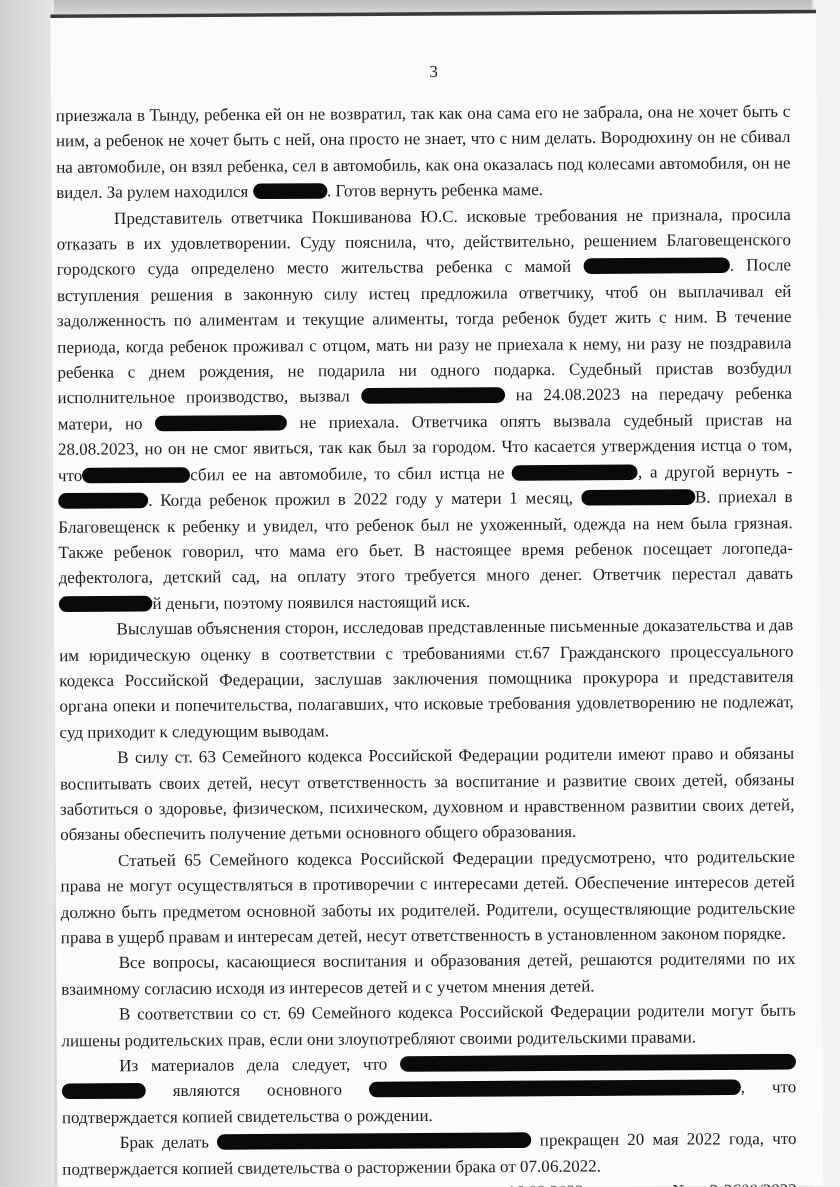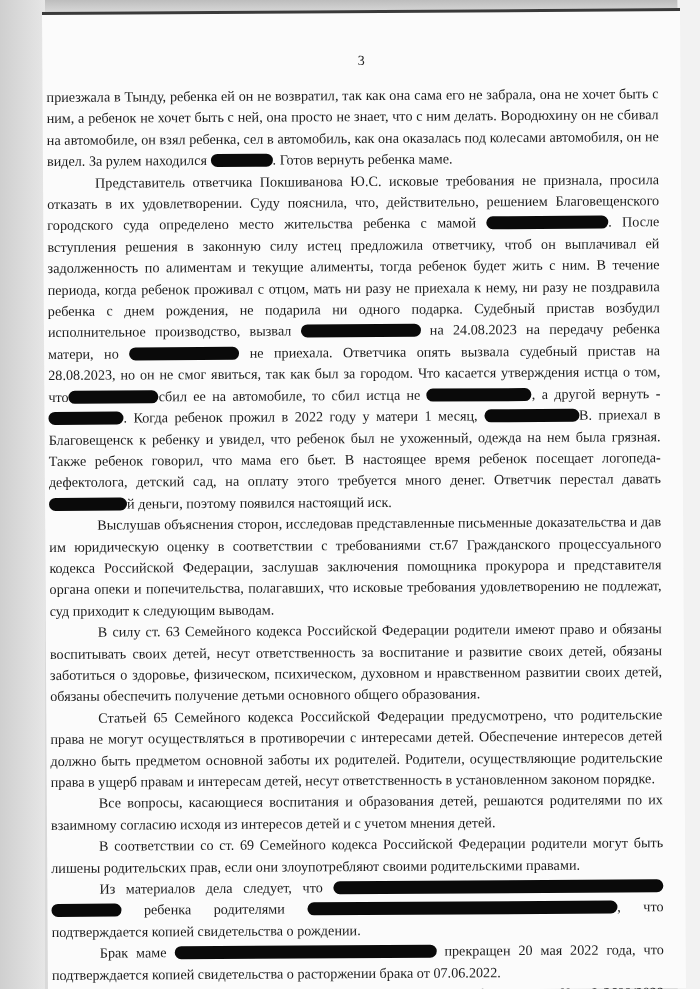--- a/index.html
+++ b/index.html
@@ -51,26 +51,26 @@
     <p class="ind">Статьей 65 Семейного кодекса Российской Федерации предусмотрено, что родительские права не могут осуществляться в противоречии с интересами детей. Обеспечение интересов детей должно быть предметом основной заботы их родителей. Родители, осуществляющие родительские права в ущерб правам и интересам детей, несут ответственность в установленном законом порядке.</p>
 
     <p class="ind">Все вопросы, касающиеся воспитания и образования детей, решаются родителями по их взаимному согласию исходя из интересов детей и с учетом мнения детей.</p>
 
     <p class="ind">В соответствии со ст. 69 Семейного кодекса Российской Федерации родители могут быть лишены родительских прав, если они злоупотребляют своими родительскими правами.</p>
 
     <p class="ind">
       <span>Из материалов дела следует, что</span>
       <span class="r" style="width:330px"></span>
       <span class="r" style="width:70px"></span>
-      <span>ребенка родителями</span>
+      <span>являются основного</span>
       <span class="r" style="width:310px"></span><span>, что подтверждается копией свидетельства о рождении.</span>
     </p>
 
     <p class="ind">
-      <span>Брак маме</span>
+      <span>Брак делать</span>
       <span class="r" style="width:262px"></span>
       <span>прекращен 20 мая 2022 года, что подтверждается копией свидетельства о расторжении брака от 07.06.2022.</span>
     </p>
 
     <p class="ind">
       <span>Решением Благовещенского городского суда от 16.09.2022 по делу № 2-3600/2022 удовлетворены исковые требования</span>
       
       
       
       

